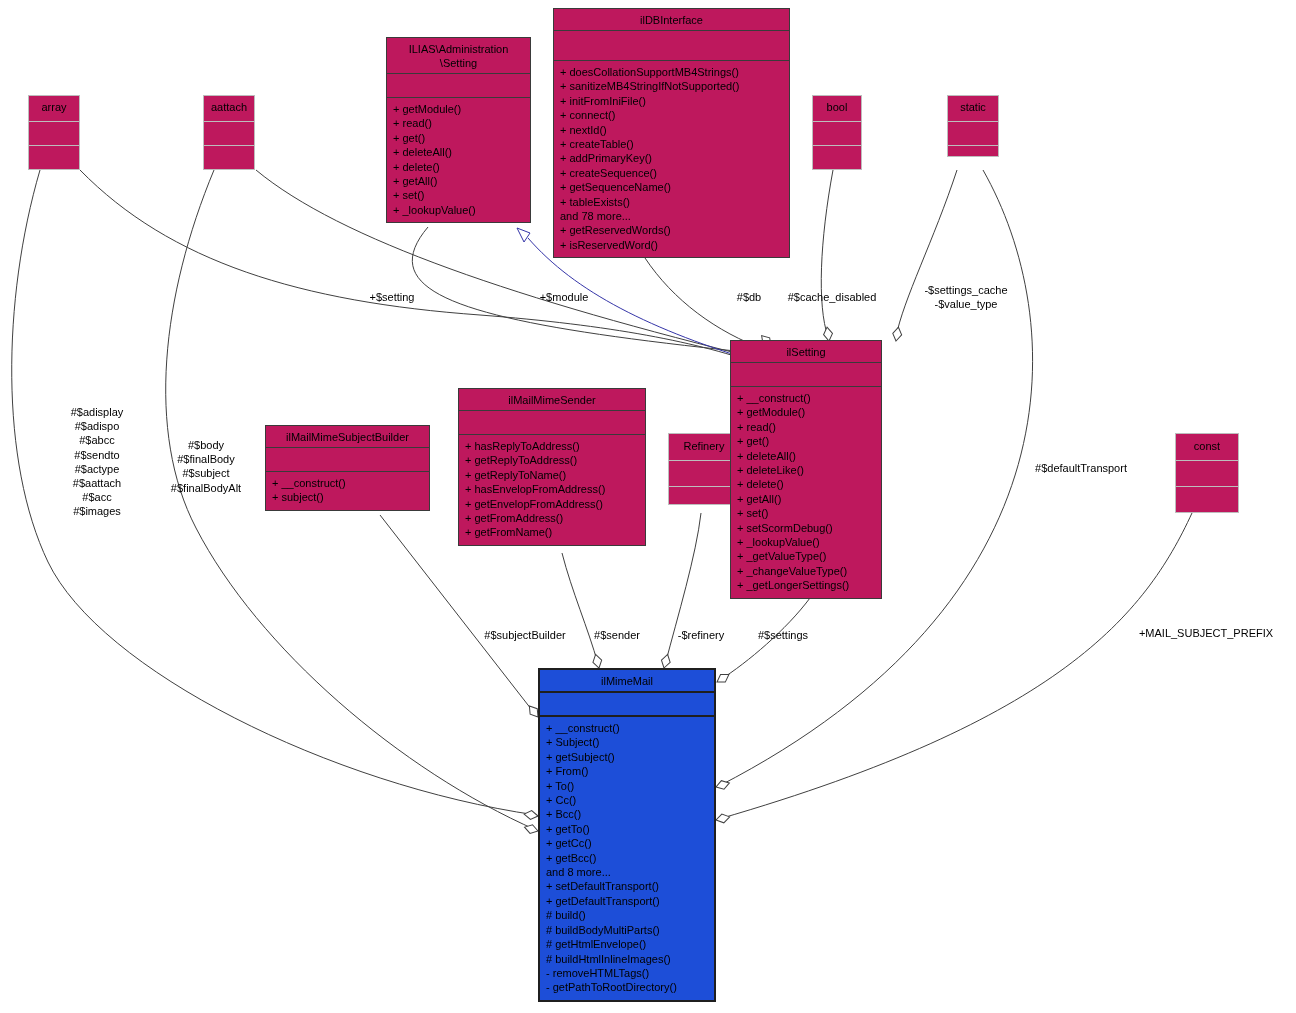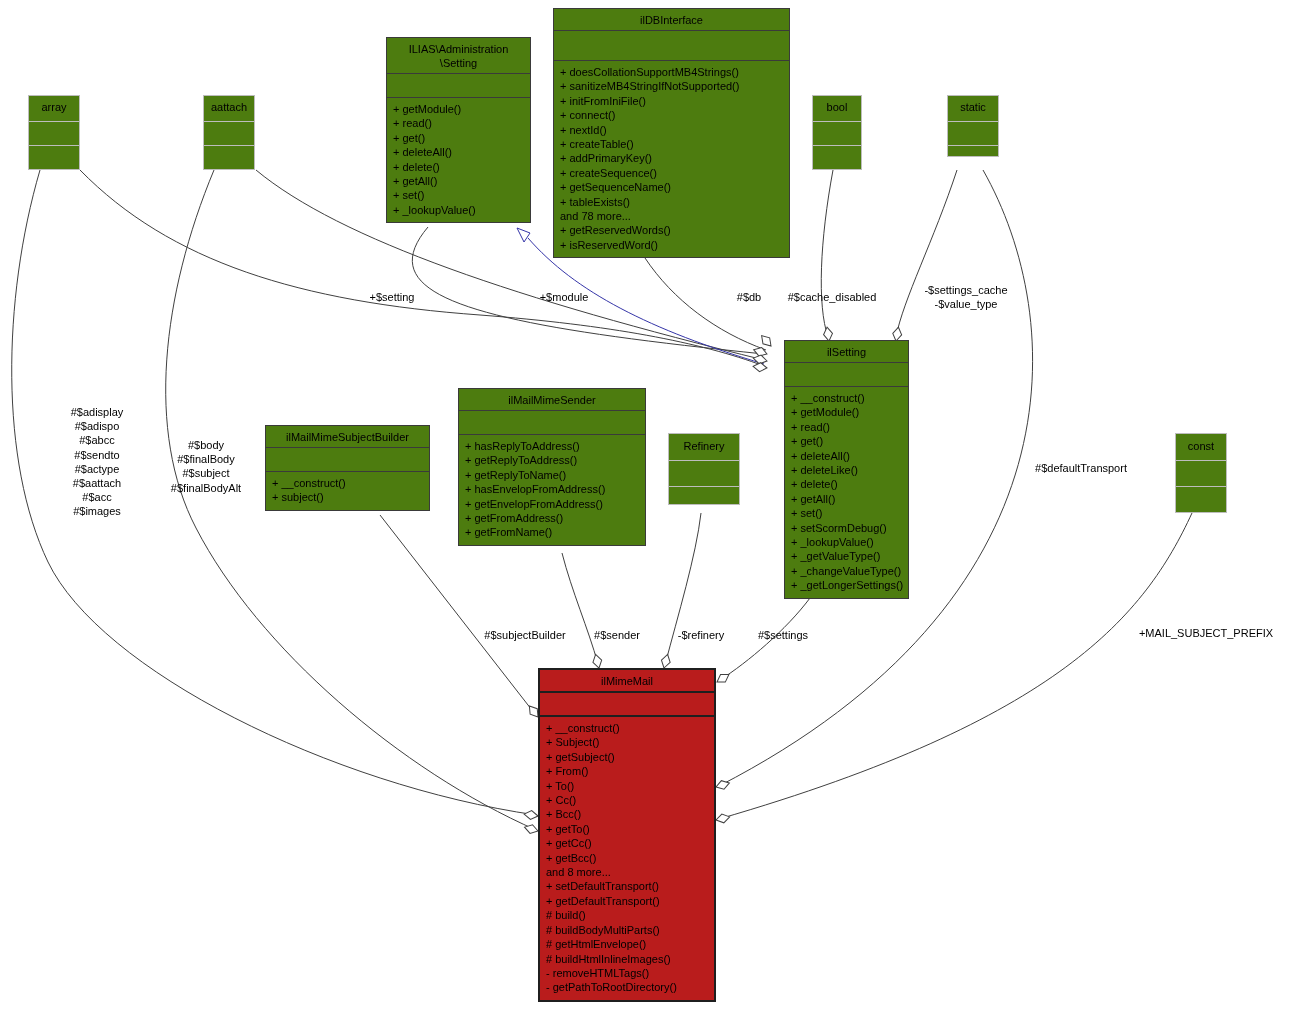--- a/index.html
+++ b/index.html
@@ -4,25 +4,25 @@
 <style>
   * { margin:0; padding:0; box-sizing:border-box; }
   body { background:#ffffff; }
   .canvas {
     position:relative; width:1296px; height:1013px; background:#ffffff;
     font-family:"Liberation Sans", sans-serif; font-size:11px; color:#000;
     overflow:hidden;
   }
   .edges { position:absolute; left:0; top:0; width:1296px; height:1013px; }
   .uml-box {
-    position:absolute; background:#4d7c0f;
+    position:absolute; background:#be185d;
     border:1px solid #3a3a3a;
   }
   .uml-box.light { border-color:#bdbdbd; }
-  .uml-box.current { background:#b91c1c; border:2px solid #1f1f1f; }
+  .uml-box.current { background:#1d4ed8; border:2px solid #1f1f1f; }
   .uml-box > div + div { border-top:1px solid #3a3a3a; }
   .uml-box.light > div + div { border-top-color:#bdbdbd; }
   .uml-box.current > div + div { border-top-width:2px; border-top-color:#1f1f1f; }
   .uml-title { text-align:center; padding:4px 5px 3px 5px; line-height:14px; white-space:nowrap; }
   .uml-empty { height:24px; }
   .uml-methods { padding:4px 6px 5px 6px; line-height:14.4px; white-space:nowrap; }
   .type-box .t-title { height:25px; line-height:23px; text-align:center; }
   .type-box .t-comp { height:24px; }
   .type-box.tall .t-title { height:26px; line-height:24px; }
   .type-box.tall .t-comp { height:26px; }
@@ -98,21 +98,21 @@
     <div class="t-comp"></div>
     <div class="t-comp"></div>
   </div>
 
   <div class="uml-box light type-box tall" style="left:668px;top:433px;width:72px;height:72px;">
     <div class="t-title">Refinery</div>
     <div class="t-comp"></div>
     <div class="t-comp"></div>
   </div>
 
-  <div class="uml-box light type-box tall" style="left:1175px;top:433px;width:52px;height:80px;">
+  <div class="uml-box light type-box tall" style="left:1175px;top:433px;width:64px;height:80px;">
     <div class="t-title">const</div>
     <div class="t-comp"></div>
     <div class="t-comp"></div>
   </div>
 
   <div class="uml-box" style="left:386px;top:37px;width:145px;">
     <div class="uml-title">
         <div>ILIAS\Administration</div>
         <div>\Setting</div>
       </div>
@@ -142,21 +142,21 @@
         <div>+ addPrimaryKey()</div>
         <div>+ createSequence()</div>
         <div>+ getSequenceName()</div>
         <div>+ tableExists()</div>
         <div>and 78 more...</div>
         <div>+ getReservedWords()</div>
         <div>+ isReservedWord()</div>
       </div>
   </div>
 
-  <div class="uml-box" style="left:784px;top:340px;width:125px;">
+  <div class="uml-box" style="left:730px;top:340px;width:152px;">
     <div class="uml-title">ilSetting</div>
     <div class="uml-empty"></div>
     <div class="uml-methods">
         <div>+ __construct()</div>
         <div>+ getModule()</div>
         <div>+ read()</div>
         <div>+ get()</div>
         <div>+ deleteAll()</div>
         <div>+ deleteLike()</div>
         <div>+ delete()</div>

